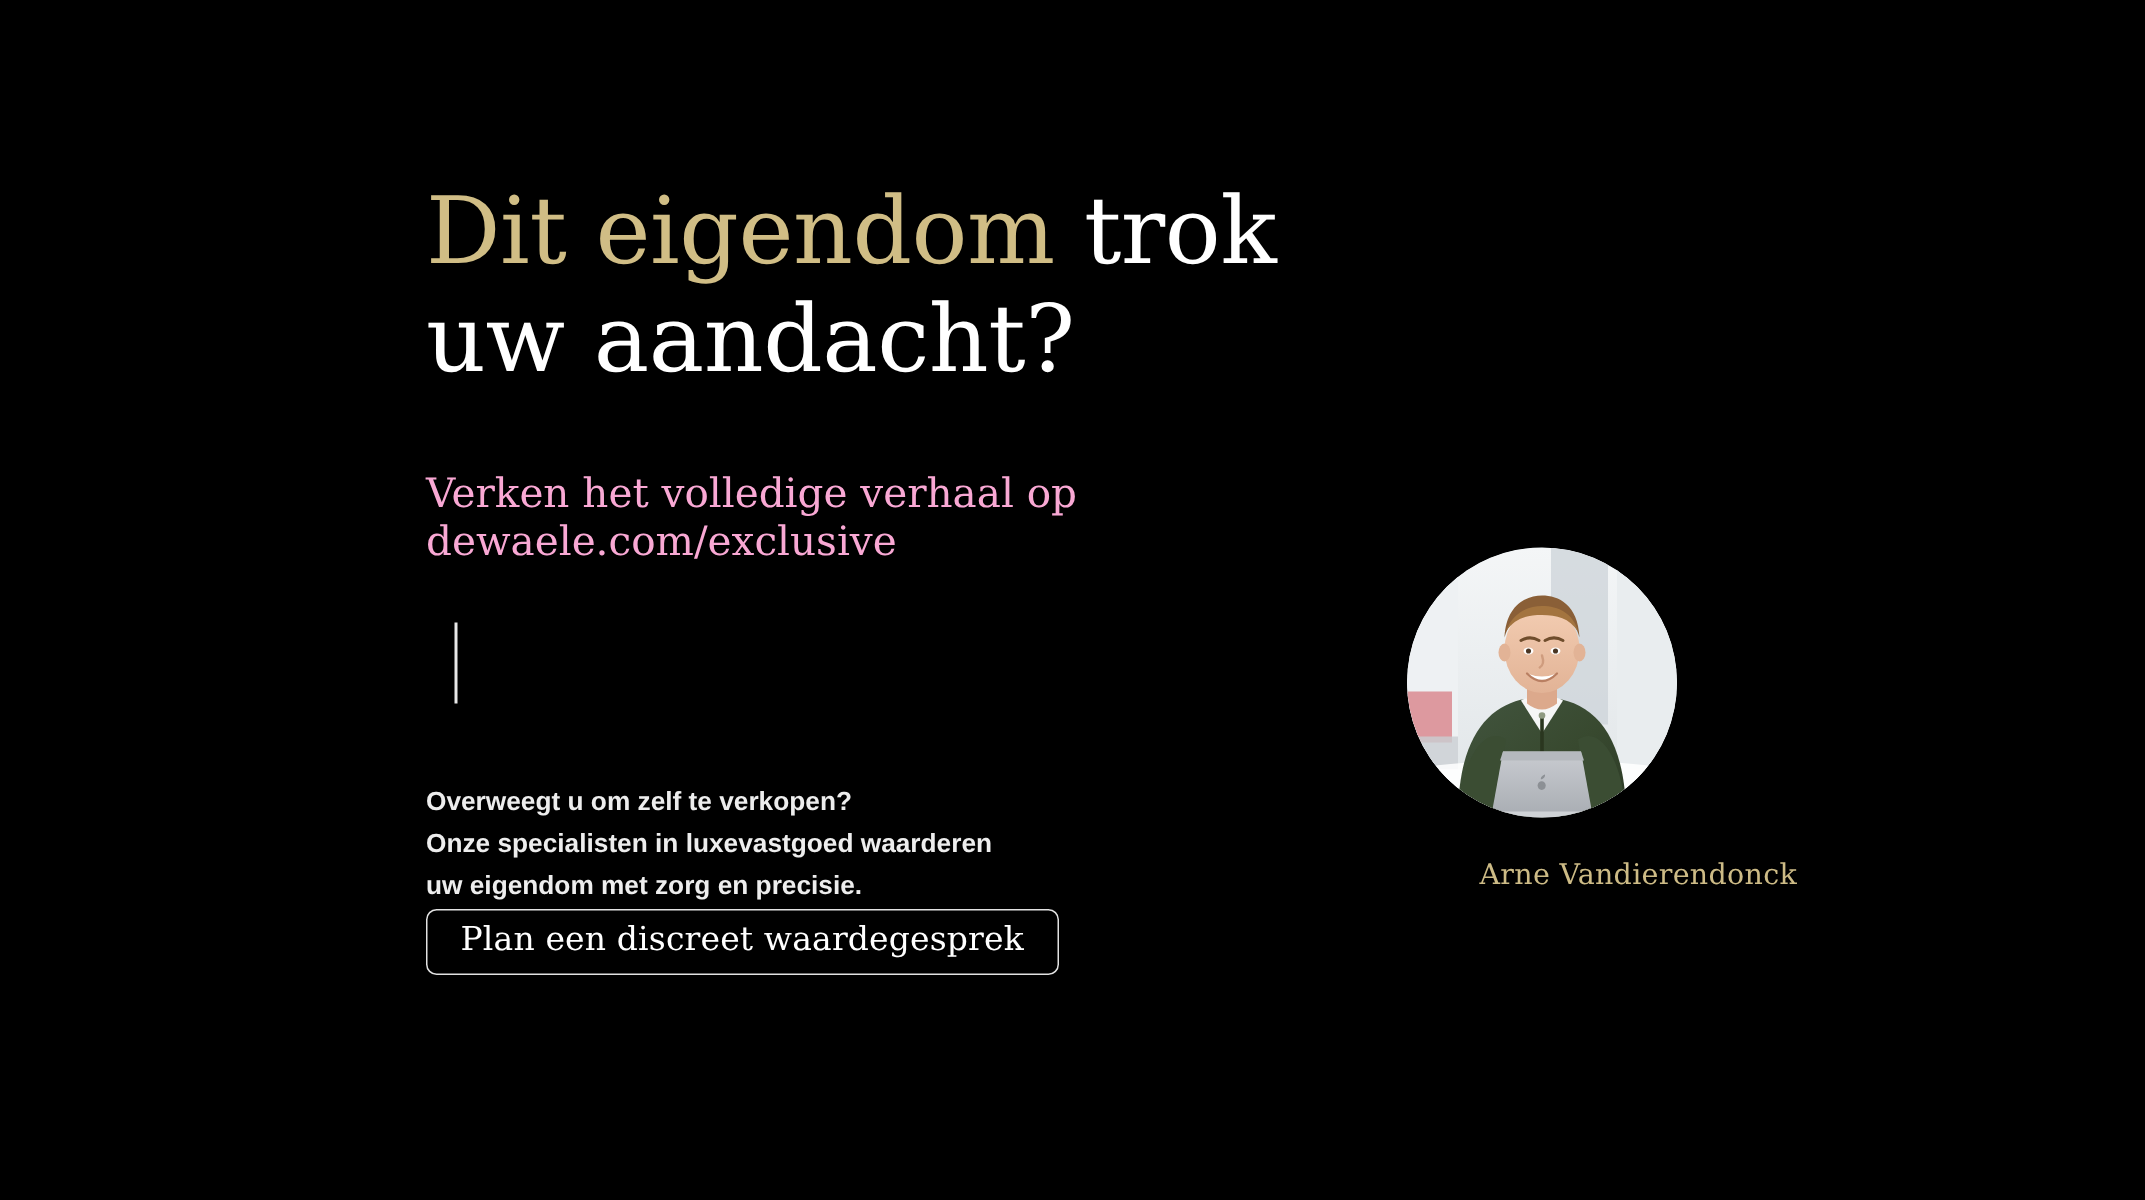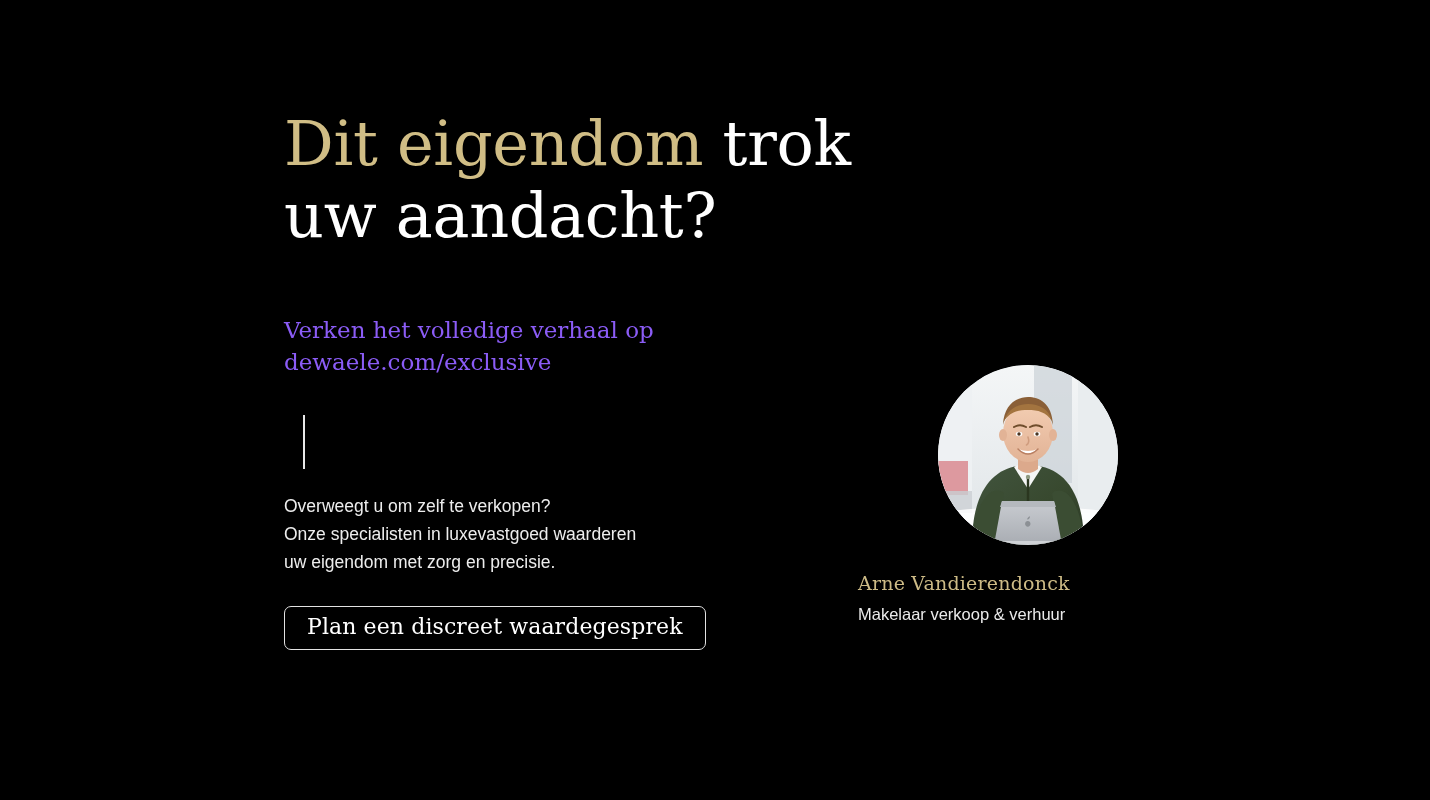--- a/index.html
+++ b/index.html
@@ -20,67 +20,67 @@
   .stage {
     position:absolute;
     inset:0;
     background:#000000;
   }
 
   
   .left-col {
     position:absolute;
     left:284px;
-    top:108px;
+    top:118px;
     width:600px;
   }
 
   .headline {
     font-family:"DejaVu Serif", "Liberation Serif", serif;
     font-size:62px;
     line-height:72px;
     font-weight:400;
     color:#ffffff;
     letter-spacing:-0.3px;
     white-space:pre-line;
   }
   .headline .accent { color:#d0bd85; }
 
   .sub-lead {
     position:absolute;
     left:284px;
     top:314px;
     width:520px;
     font-family:"DejaVu Serif", "Liberation Serif", serif;
-    font-size:23px;
+    font-size:27px;
     line-height:32px;
-    color:#8b5cf6;
+    color:#f9a8d4;
     font-weight:400;
     white-space:pre-line;
   }
 
   .divider {
     position:absolute;
     left:303px;
     top:415px;
     width:2px;
     height:54px;
     background:#e8e8e8;
   }
 
   .body-copy {
     position:absolute;
     left:284px;
-    top:492px;
+    top:520px;
     width:520px;
     font-family:"Liberation Sans", sans-serif;
     font-size:17.5px;
     line-height:28px;
     color:#ededed;
-    font-weight:400;
+    font-weight:700;
     white-space:pre-line;
   }
 
   .cta-button {
     position:absolute;
     left:284px;
     top:606px;
     display:inline-flex;
     align-items:center;
     justify-content:center;
@@ -96,21 +96,21 @@
     cursor:pointer;
     white-space:nowrap;
   }
 
   
   .agent-card {
     position:absolute;
     left:858px;
     top:365px;
     width:340px;
-    text-align:left;
+    text-align:right;
   }
 
   .avatar {
     width:180px;
     height:180px;
     border-radius:50%;
     margin:0 auto;
     position:relative;
     overflow:hidden;
     background:#cfd5d8;
@@ -235,16 +235,15 @@
 
           <g fill="#8c9095" transform="translate(86,154) scale(0.9)">
             <path d="M4.2 2.1 c1.6 0 3 1.3 3 3.1 0 1.9 -1.3 3.3 -3 3.3 -1.7 0 -3 -1.4 -3 -3.3 0 -1.8 1.3 -3.1 3 -3.1 Z"></path>
             <path d="M4.4 -1.4 c0.5 -0.9 1.5 -1.5 2.3 -1.6 0.1 1 -0.3 1.9 -0.8 2.5 -0.5 0.7 -1.4 1.2 -2.3 1.1 -0.1 -0.9 0.3 -1.8 0.8 -2 Z"></path>
           </g>
         </g>
       </svg>
     </div>
 
     <div class="agent-name">Arne Vandierendonck</div>
-    <div class="agent-line agent-role">Makelaar verkoop &amp; verhuur</div>
   </div>
 
 </div>
 
 </body></html>

